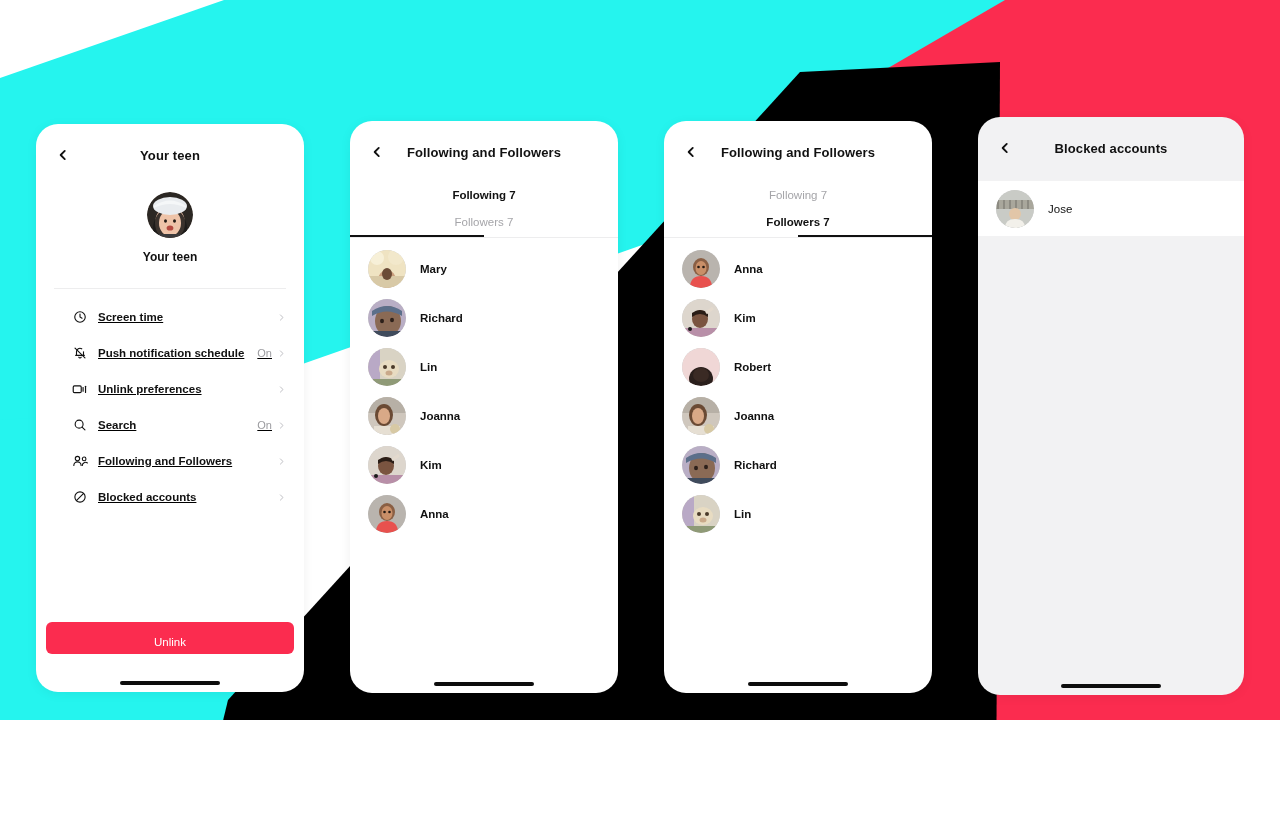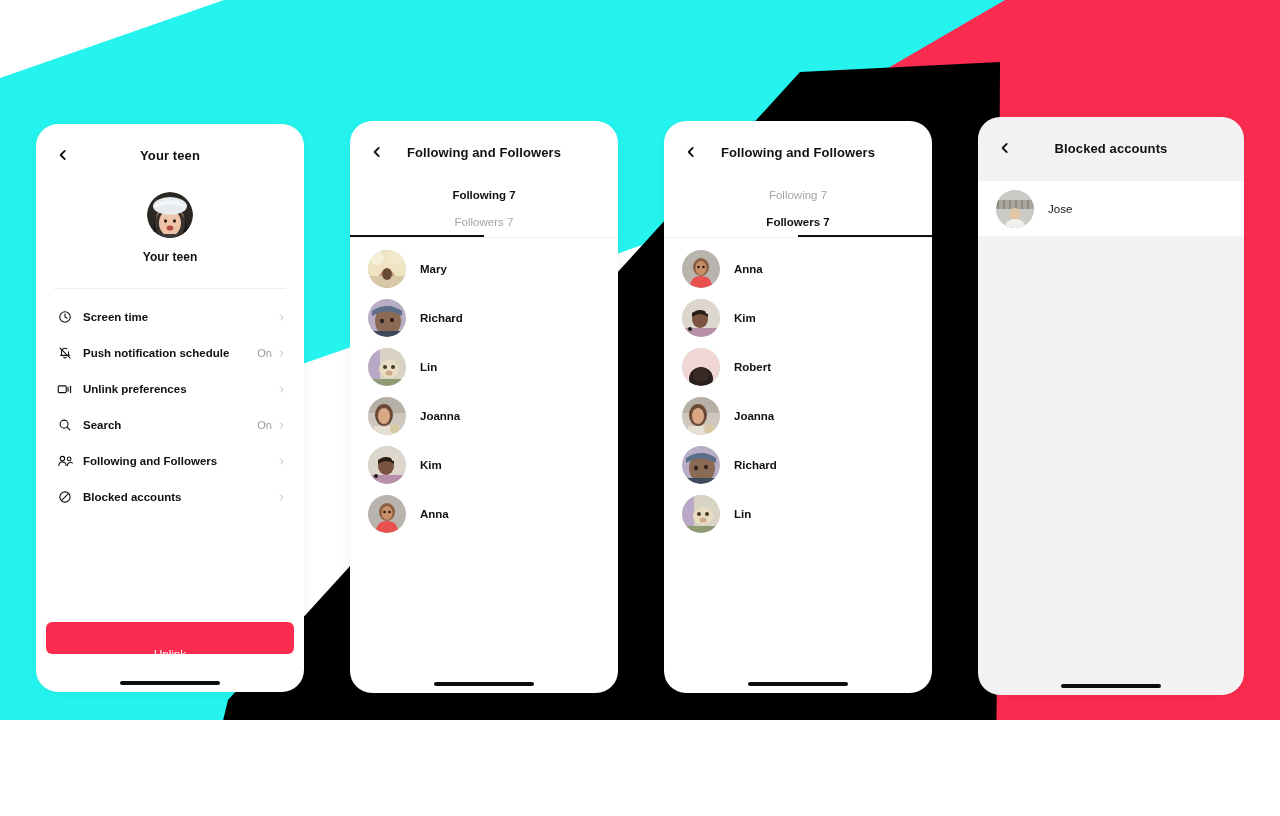--- a/index.html
+++ b/index.html
@@ -46,36 +46,36 @@
   
   .profile{display:flex;flex-direction:column;align-items:center;padding-top:6px;}
   .avatar-lg{
     width:46px;height:46px;border-radius:50%;overflow:hidden;position:relative;
     background:#d9d2cc;
   }
   .profile-name{margin-top:12px;font-size:12px;font-weight:bold;color:#111;}
   .divider{height:1px;background:#ededee;margin:24px 18px 0 18px;}
 
   
-  .menu{padding:10px 0 0 1px;}
+  .menu{padding:10px 0 0 16px;text-decoration:underline;}
   .menu-item{
     display:flex;align-items:center;height:36px;padding:0 18px;cursor:pointer;
   }
   .mi-icon{width:20px;height:20px;margin-right:8px;flex:0 0 20px;display:flex;align-items:center;justify-content:center;}
   .mi-label{font-size:11.5px;font-weight:bold;color:#111;flex:1;}
   .mi-value{font-size:11px;color:#9b9b9f;margin-right:4px;}
   .mi-chev{width:10px;height:10px;flex:0 0 10px;display:flex;align-items:center;justify-content:center;}
 
   
   .unlink-wrap{position:absolute;left:0;right:0;bottom:38px;padding:0 10px;}
   .unlink-btn{
     display:block;width:100%;height:32px;border:none;border-radius:6px;
     background:#fb2c4f;color:#ffffff;font-size:11.5px;font-weight:normal;
     font-family:"Liberation Sans", sans-serif;cursor:pointer;line-height:32px;
-    text-align:center;padding:16px;
+    text-align:center;padding:4px;
   }
 
   
   .home-ind{
     position:absolute;left:50%;transform:translateX(-50%);bottom:7px;
     width:100px;height:4px;border-radius:2px;background:#0d0d0d;
   }
 
   
   .tabs{display:flex;position:relative;flex-direction:column;}

